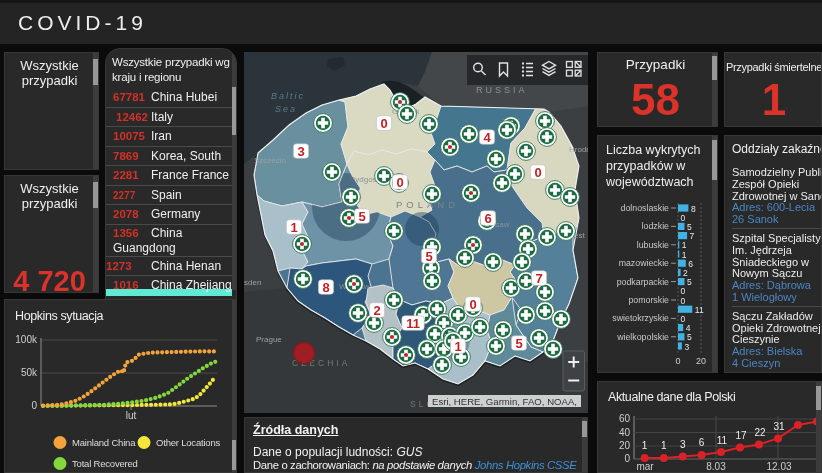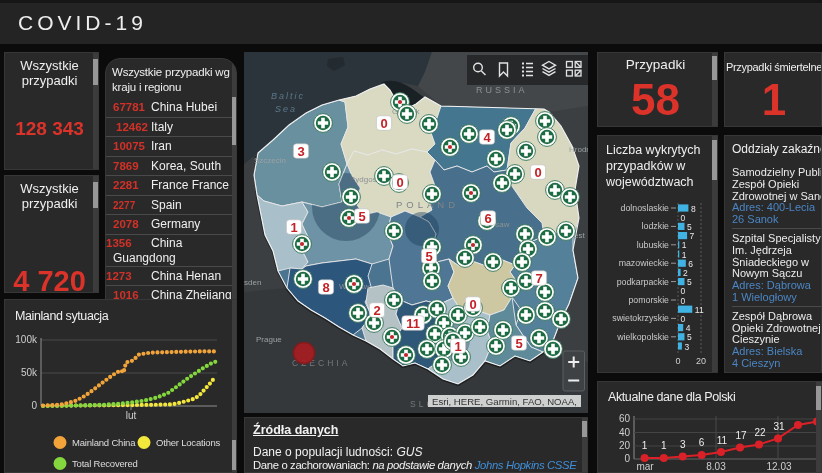--- a/index.html
+++ b/index.html
@@ -13,52 +13,51 @@
 </style>
 </head>
 <body>
 
 <div style="position:absolute;left:0;top:0;width:822px;height:44px;background:#242424;border-top:3px solid #161616;">
   <div style="position:absolute;left:18px;top:8px;font-size:21px;color:#ededed;letter-spacing:4px;">COVID-19</div>
 </div>
 
 <div class="panel" style="left:4px;top:52px;width:95px;height:118px;">
   <div class="ttl" style="position:absolute;left:0;top:5px;width:89px;text-align:center;font-size:13px;line-height:15px;">Wszystkie przypadki</div>
-  <div class="red" style="position:absolute;left:0;top:65px;width:89px;text-align:center;font-size:19px;font-weight:bold;">128&nbsp;343</div>
   <div class="sb" style="left:88px;top:0;height:118px;"></div>
   <div class="sbt" style="left:88px;top:6px;height:26px;"></div>
 </div>
 
 <div class="panel" style="left:4px;top:175px;width:95px;height:118px;">
   <div class="ttl" style="position:absolute;left:0;top:5px;width:89px;text-align:center;font-size:13px;line-height:15px;">Wszystkie przypadki</div>
   <div class="red" style="position:absolute;left:0;top:57px;width:89px;text-align:center;font-size:29px;font-weight:bold;margin-top:32px;">4&nbsp;720</div>
   <div class="sb" style="left:88px;top:0;height:118px;"></div>
   <div class="sbt" style="left:88px;top:6px;height:26px;"></div>
 </div>
 
-<div class="panel" style="left:105px;top:58px;width:132px;height:267px;border-radius:15px;">
+<div class="panel" style="left:105px;top:48px;width:132px;height:267px;border-radius:15px;">
   <div class="ttl" style="position:absolute;left:6px;top:6px;font-size:11.5px;line-height:14.5px;white-space:nowrap;letter-spacing:-0.2px;">Wszystkie przypadki wg<br>kraju i regionu</div>
   <div id="lst" style="position:absolute;left:0;top:39px;width:126px;">
       <div style="height:19.5px;border-bottom:1px solid #4a4a4a;font-size:12px;line-height:19.5px;white-space:nowrap;"><span style="color:#d23128;font-weight:bold;display:inline-block;width:45px;padding-left:7px;font-size:11.5px;">67781</span><span style="color:#efefef;">China Hubei</span></div>
       <div style="height:19.5px;border-bottom:1px solid #4a4a4a;font-size:12px;line-height:19.5px;white-space:nowrap;"><span style="color:#d23128;font-weight:bold;display:inline-block;width:45px;padding-left:7px;font-size:11.5px;text-align:center;">12462</span><span style="color:#efefef;">Italy</span></div>
       <div style="height:19.5px;border-bottom:1px solid #4a4a4a;font-size:12px;line-height:19.5px;white-space:nowrap;"><span style="color:#d23128;font-weight:bold;display:inline-block;width:45px;padding-left:7px;font-size:11.5px;">10075</span><span style="color:#efefef;">Iran</span></div>
       <div style="height:19.5px;border-bottom:1px solid #4a4a4a;font-size:12px;line-height:19.5px;white-space:nowrap;"><span style="color:#d23128;font-weight:bold;display:inline-block;width:45px;padding-left:7px;font-size:11.5px;">7869</span><span style="color:#efefef;">Korea, South</span></div>
       <div style="height:19.5px;border-bottom:1px solid #4a4a4a;font-size:12px;line-height:19.5px;white-space:nowrap;"><span style="color:#d23128;font-weight:bold;display:inline-block;width:45px;padding-left:7px;font-size:11.5px;">2281</span><span style="color:#efefef;">France France</span></div>
       <div style="height:19.5px;border-bottom:1px solid #4a4a4a;font-size:12px;line-height:19.5px;white-space:nowrap;"><span style="color:#d23128;font-weight:bold;display:inline-block;width:45px;padding-left:7px;font-size:10px;">2277</span><span style="color:#efefef;">Spain</span></div>
       <div style="height:19.5px;border-bottom:1px solid #4a4a4a;font-size:12px;line-height:19.5px;white-space:nowrap;"><span style="color:#d23128;font-weight:bold;display:inline-block;width:45px;padding-left:7px;font-size:11.5px;">2078</span><span style="color:#efefef;">Germany</span></div>
-      <div style="height:32px;border-bottom:1px solid #4a4a4a;font-size:12px;line-height:15.5px;padding-top:1px;"><span style="color:#d23128;font-weight:bold;display:inline-block;width:45px;font-size:11.5px;">1356</span><span style="color:#efefef;">China</span><br><span style="color:#efefef;padding-left:7px;">Guangdong</span></div>
+      <div style="height:32px;border-bottom:1px solid #4a4a4a;font-size:12px;line-height:15.5px;padding-top:1px;"><span style="color:#d23128;font-weight:bold;display:inline-block;width:45px;padding-left:7px;font-size:11.5px;">1356</span><span style="color:#efefef;">China</span><br><span style="color:#efefef;padding-left:7px;">Guangdong</span></div>
       <div style="height:19.5px;border-bottom:1px solid #4a4a4a;font-size:12px;line-height:19.5px;white-space:nowrap;"><span style="color:#d23128;font-weight:bold;display:inline-block;width:45px;padding-left:0;font-size:11.5px;">1273</span><span style="color:#efefef;">China Henan</span></div>
-      <div style="height:19.5px;border-bottom:1px solid #5eead4;font-size:12px;line-height:19.5px;white-space:nowrap;"><span style="color:#d23128;font-weight:bold;display:inline-block;width:45px;padding-left:7px;font-size:11.5px;">1016</span><span style="color:#efefef;">China Zhejiang</span></div>
+      <div style="height:19.5px;border-bottom:7px solid #5eead4;font-size:12px;line-height:19.5px;white-space:nowrap;"><span style="color:#d23128;font-weight:bold;display:inline-block;width:45px;padding-left:7px;font-size:11.5px;">1016</span><span style="color:#efefef;">China Zhejiang</span></div>
     </div>
   <div class="sb" style="left:126px;top:0;height:241px;"></div>
   <div class="sbt" style="left:126px;top:38px;height:48px;"></div>
 </div>
 
 <div class="panel" style="left:4px;top:299px;width:233px;height:174px;">
-  <div class="ttl" style="position:absolute;left:10px;top:9px;font-size:12.5px;letter-spacing:-0.4px;">Mainland sytuacja</div>
+  <div class="ttl" style="position:absolute;left:10px;top:9px;font-size:12.5px;letter-spacing:-0.4px;">Hopkins sytuacja</div>
   <svg width="233" height="174" style="position:absolute;left:0;top:0;" viewBox="0 0 233 174">
     <line x1="36" y1="40" x2="212" y2="40" stroke="#4b4b4b" stroke-width="1"></line>
     <line x1="36" y1="73" x2="212" y2="73" stroke="#4b4b4b" stroke-width="1"></line>
     <line x1="36" y1="38" x2="36" y2="106" stroke="#8f8f8f" stroke-width="1"></line>
     <line x1="36" y1="106" x2="212" y2="106" stroke="#8f8f8f" stroke-width="1"></line>
     <line x1="126" y1="106" x2="126" y2="110" stroke="#8f8f8f" stroke-width="1"></line>
     <text x="32" y="43" fill="#cfcfcf" font-size="10" text-anchor="end">100k</text>
     <text x="32" y="76" fill="#cfcfcf" font-size="10" text-anchor="end">50k</text>
     <text x="32" y="109" fill="#cfcfcf" font-size="10" text-anchor="end">0</text>
     <text x="126" y="119" fill="#cfcfcf" font-size="10" text-anchor="middle">lut</text>
@@ -634,31 +633,31 @@
   <div class="sb" style="left:114px;top:0;height:238px;"></div>
   <div class="sbt" style="left:114px;top:4px;height:40px;"></div>
 </div>
 
 <div class="panel" style="left:724px;top:135px;width:98px;height:238px;">
   <div class="ttl" style="position:absolute;left:7px;top:6px;font-size:12px;white-space:nowrap;">Oddziały zakaźne</div>
   <div id="hosp" style="position:absolute;left:7px;top:31px;width:91px;font-size:11px;line-height:11.8px;color:#ececec;white-space:nowrap;">
       <div style="color:#ececec;overflow:hidden;">Samodzielny Publiczny</div>
       <div style="color:#ececec;overflow:hidden;">Zespół Opieki</div>
       <div style="color:#ececec;overflow:hidden;">Zdrowotnej w Sanoku</div>
-      <div style="color:#4b86c4;overflow:hidden;">Adres: 400-Lecia</div>
+      <div style="color:#4b86c4;overflow:hidden;">Adres: 600-Lecia</div>
       <div style="color:#4b86c4;overflow:hidden;">26 Sanok</div>
       <div style="border-bottom:1px solid #4a4a4a;height:3px;margin-bottom:4px;"></div>
       <div style="color:#ececec;overflow:hidden;">Szpital Specjalistyczny</div>
       <div style="color:#ececec;overflow:hidden;">Im. Jędrzeja</div>
       <div style="color:#ececec;overflow:hidden;">Śniadeckiego w</div>
       <div style="color:#ececec;overflow:hidden;">Nowym Sączu</div>
       <div style="color:#4b86c4;overflow:hidden;">Adres: Dąbrowa</div>
       <div style="color:#4b86c4;overflow:hidden;">1 Wielogłowy</div>
       <div style="border-bottom:1px solid #4a4a4a;height:3px;margin-bottom:4px;"></div>
-      <div style="color:#ececec;overflow:hidden;">Zespół Dąbrowa</div>
+      <div style="color:#ececec;overflow:hidden;">Sączu Zakładów</div>
       <div style="color:#ececec;overflow:hidden;">Opieki Zdrowotnej</div>
       <div style="color:#ececec;overflow:hidden;">Cieszynie</div>
       <div style="color:#4b86c4;overflow:hidden;">Adres: Bielska</div>
       <div style="color:#4b86c4;overflow:hidden;">4 Cieszyn</div>
     </div>
 </div>
 
 <div class="panel" style="left:597px;top:381px;width:225px;height:92px;">
   <div class="ttl" style="position:absolute;left:10px;top:8px;font-size:12.5px;letter-spacing:-0.4px;">Aktualne dane dla Polski</div>
   <svg width="225" height="92" viewBox="0 0 225 92" style="position:absolute;left:0;top:0;">

